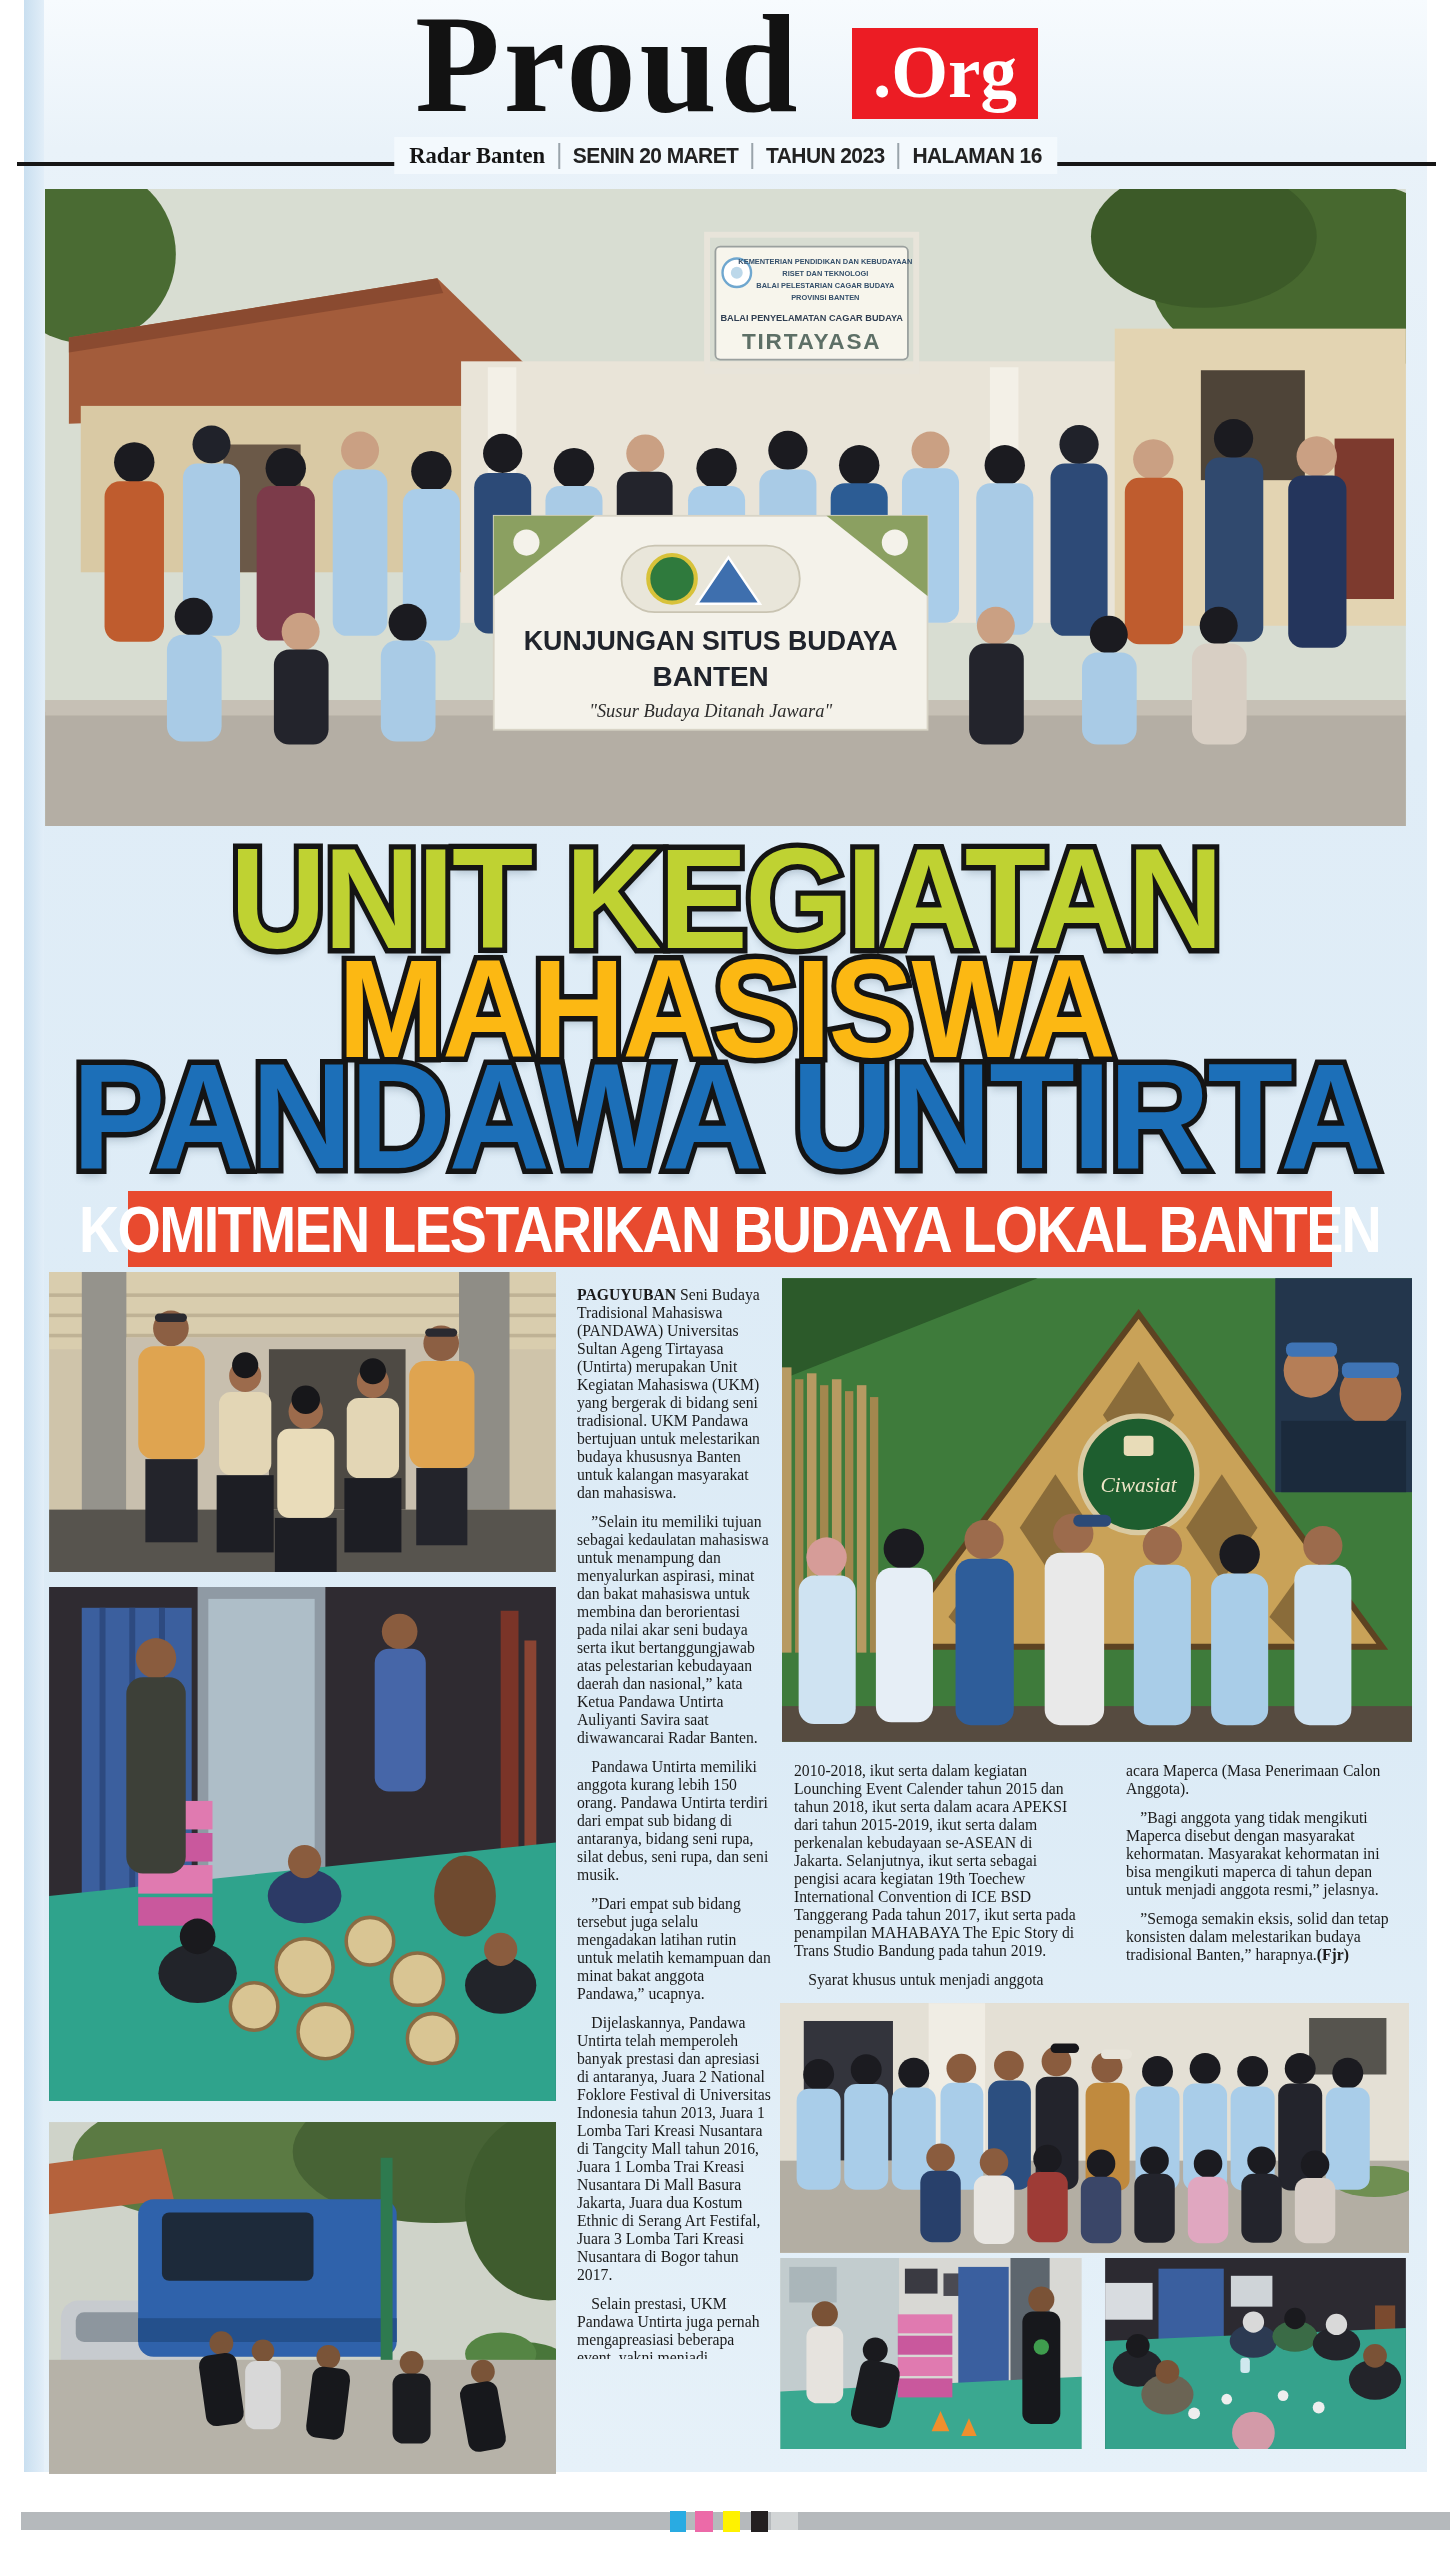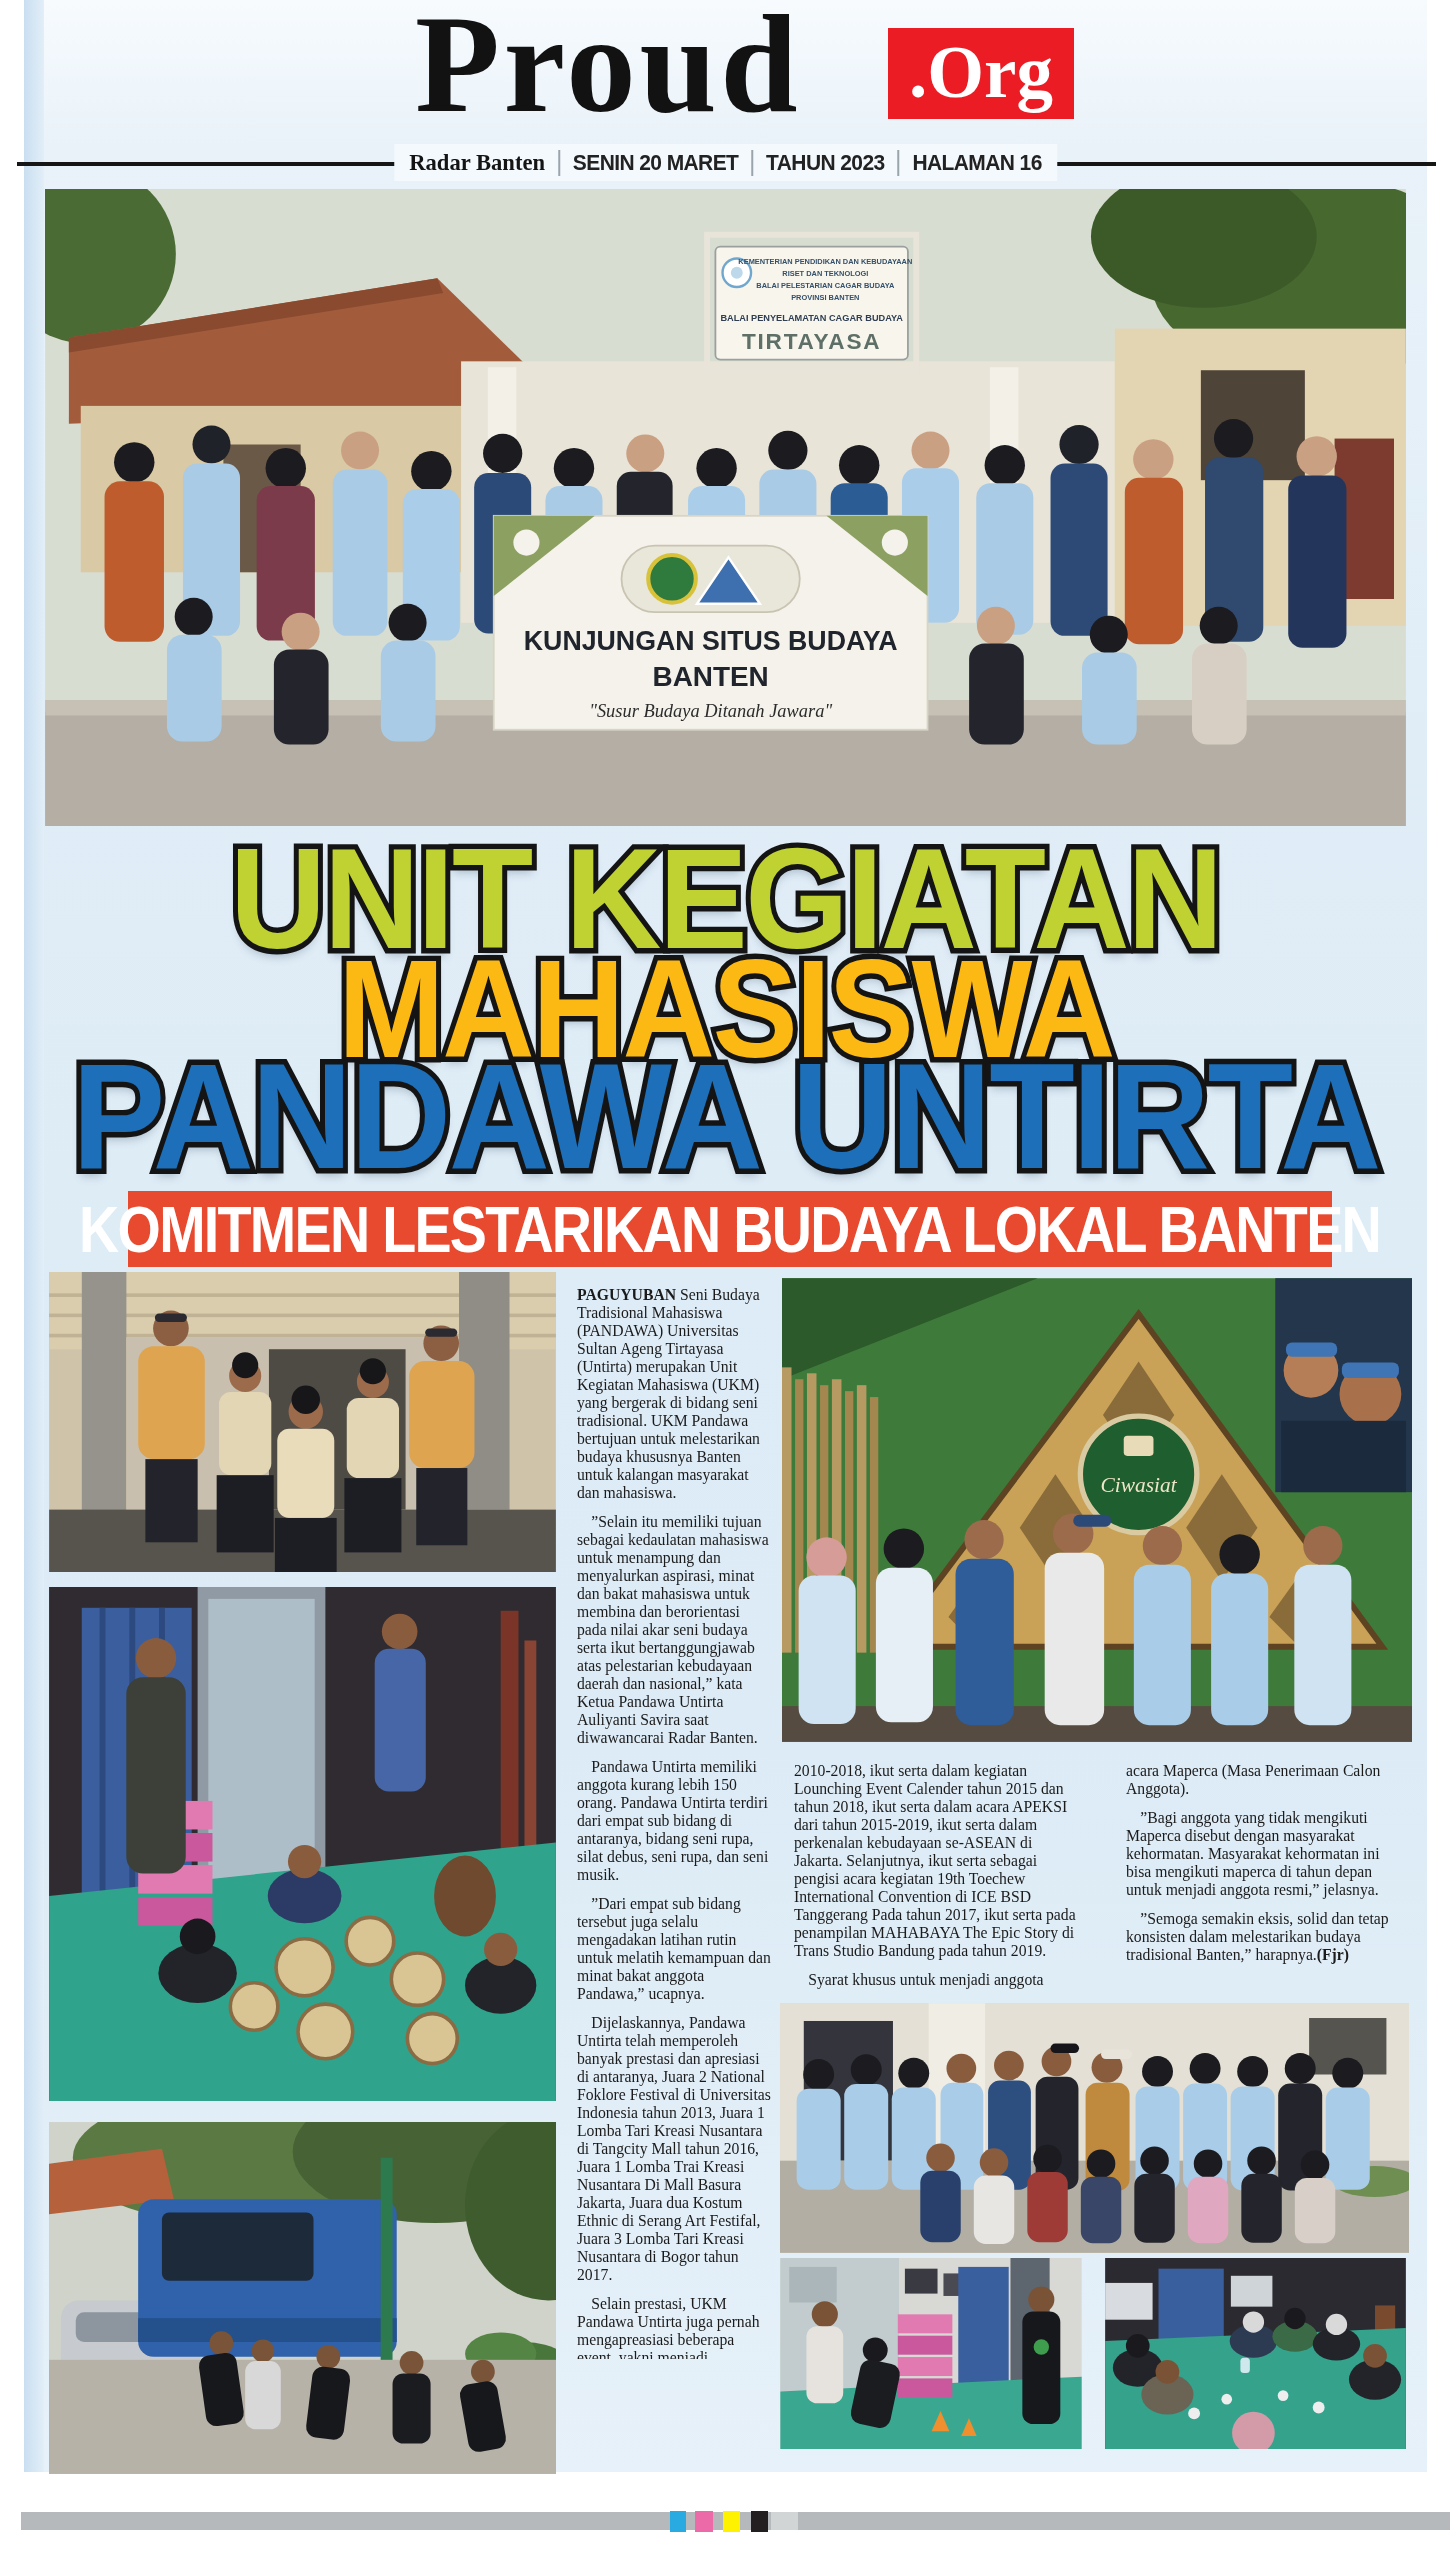--- a/index.html
+++ b/index.html
@@ -7,26 +7,26 @@
         font-family:"Liberation Serif",serif;}
   .abs{position:absolute;}
   
   #page-bg{left:24px;top:0;width:1403px;height:2472px;
      background:linear-gradient(180deg,#f7fbfe 0%,#e9f2f9 6%,#e0edf7 30%,#dcebf6 70%,#e6f1f9 100%);}
   #page-bg-left{left:24px;top:0;width:20px;height:2472px;
      background:linear-gradient(90deg,#c9dff0,#e2eef8);}
   
   #brand-black{left:415px;top:-4.8px;font-family:"Liberation Serif",serif;font-weight:bold;
      font-size:139px;line-height:139px;color:#121212;letter-spacing:3.6px;}
-  #brand-red-box{left:888px;top:28px;width:186px;height:91px;background:#ec1c24;}
+  #brand-red-box{left:852px;top:28px;width:186px;height:91px;background:#ec1c24;}
   #brand-red{position:absolute;left:0;top:-1.2px;width:100%;text-align:center;color:#ffffff;
      font-family:"Liberation Serif",serif;font-weight:bold;font-size:73px;line-height:91px;}
   
   #date-rule{left:16.6px;top:162px;width:1419px;height:3.6px;background:#161616;}
-  #dateline{left:50%;top:144px;transform:translateX(-50%);display:flex;align-items:center;
+  #dateline{left:50%;top:137px;transform:translateX(-50%);display:flex;align-items:center;
      background:#f3f9fd;padding:0 15.5px;height:37px;gap:13px;white-space:nowrap;}
   #dateline .paper{font-family:"Liberation Serif",serif;font-weight:bold;font-size:22.6px;color:#141414;}
   #dateline .seg{font-family:"Liberation Sans",sans-serif;font-weight:bold;font-size:21px;color:#222;
      letter-spacing:-0.6px;transform:scaleY(1.05);}
   #dateline .sep{width:1.8px;height:26px;background:#9aa4ab;}
   
   .hl{left:0;width:1451px;text-align:center;font-family:"Liberation Sans",sans-serif;
       font-weight:bold;letter-spacing:-2.4px;transform:scaleY(1.08);transform-origin:top center;}
   .hl .layer{display:block;position:relative;}
   .hl .stroke{position:absolute;left:0;right:0;top:0;-webkit-text-stroke:10px #141414;color:#141414;

